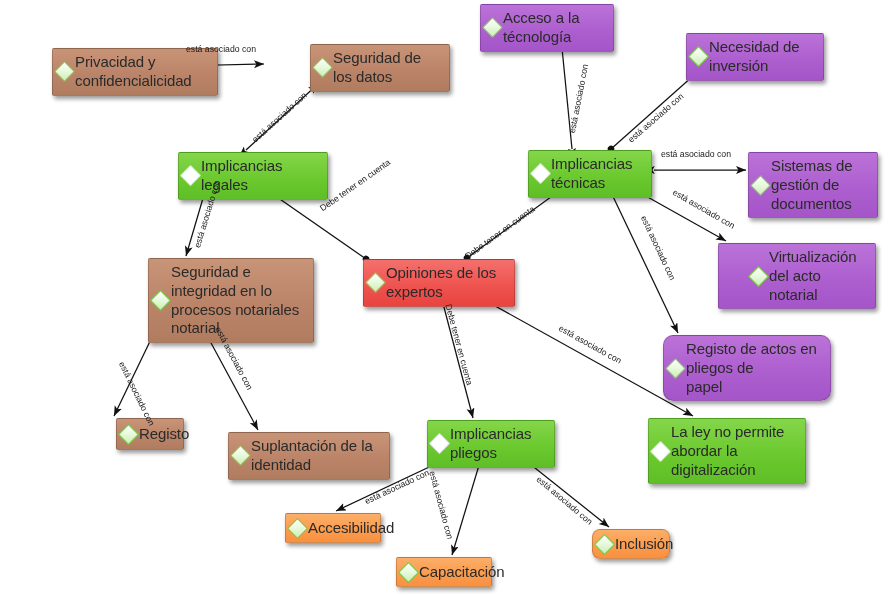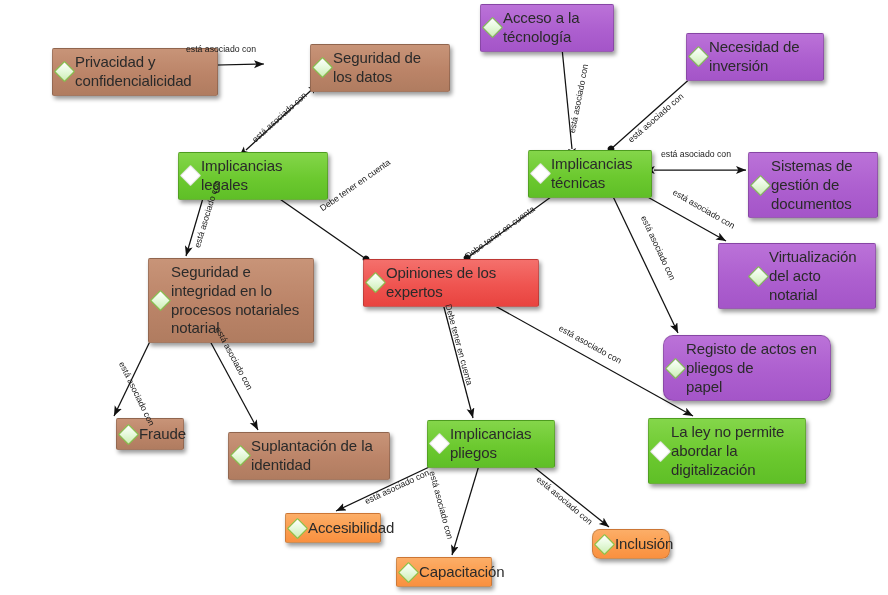--- a/index.html
+++ b/index.html
@@ -117,32 +117,32 @@
       </div>
       <div class="node purple" style="left: 718px; top: 243px; width: 158px; min-height: 30px; padding-left: 32px;">
         <span class="dia greendia"></span>
         <span class="lbl">Virtualización del acto notarial</span>
       </div>
       <div class="node brown" style="left: 104px; top: 258px; width: 166px; min-height: 46px;">
         <span class="dia greendia"></span>
         <span class="lbl">Seguridad e integridad en lo
 procesos notariales notarial</span>
       </div>
-      <div class="node red" style="left: 363px; top: 259px; width: 176px; min-height: 32px;">
+      <div class="node red" style="left: 363px; top: 259px; width: 152px; min-height: 32px;">
         <span class="dia greendia"></span>
         <span class="lbl">Opiniones de los expertos</span>
       </div>
       <div class="node purple" style="left: 663px; top: 335px; width: 168px; min-height: 44px; border-radius: 10px;">
         <span class="dia greendia"></span>
         <span class="lbl">Registo de actos en pliegos de
 papel</span>
       </div>
       <div class="node brown" style="left: 72px; top: 418px; width: 68px; min-height: 32px;">
         <span class="dia greendia"></span>
-        <span class="lbl">Fraude</span>
+        <span class="lbl">Registo</span>
       </div>
       <div class="node brown" style="left: 184px; top: 432px; width: 162px; min-height: 34px; justify-content: flex-end;">
         <span class="dia greendia"></span>
         <span class="lbl">Suplantación de la identidad</span>
       </div>
       <div class="node green" style="left: 427px; top: 420px; width: 128px; min-height: 32px;">
         <span class="dia whitedia"></span>
         <span class="lbl">Implicancias pliegos</span>
       </div>
       <div class="node green" style="left: 648px; top: 418px; width: 158px; min-height: 42px;">

